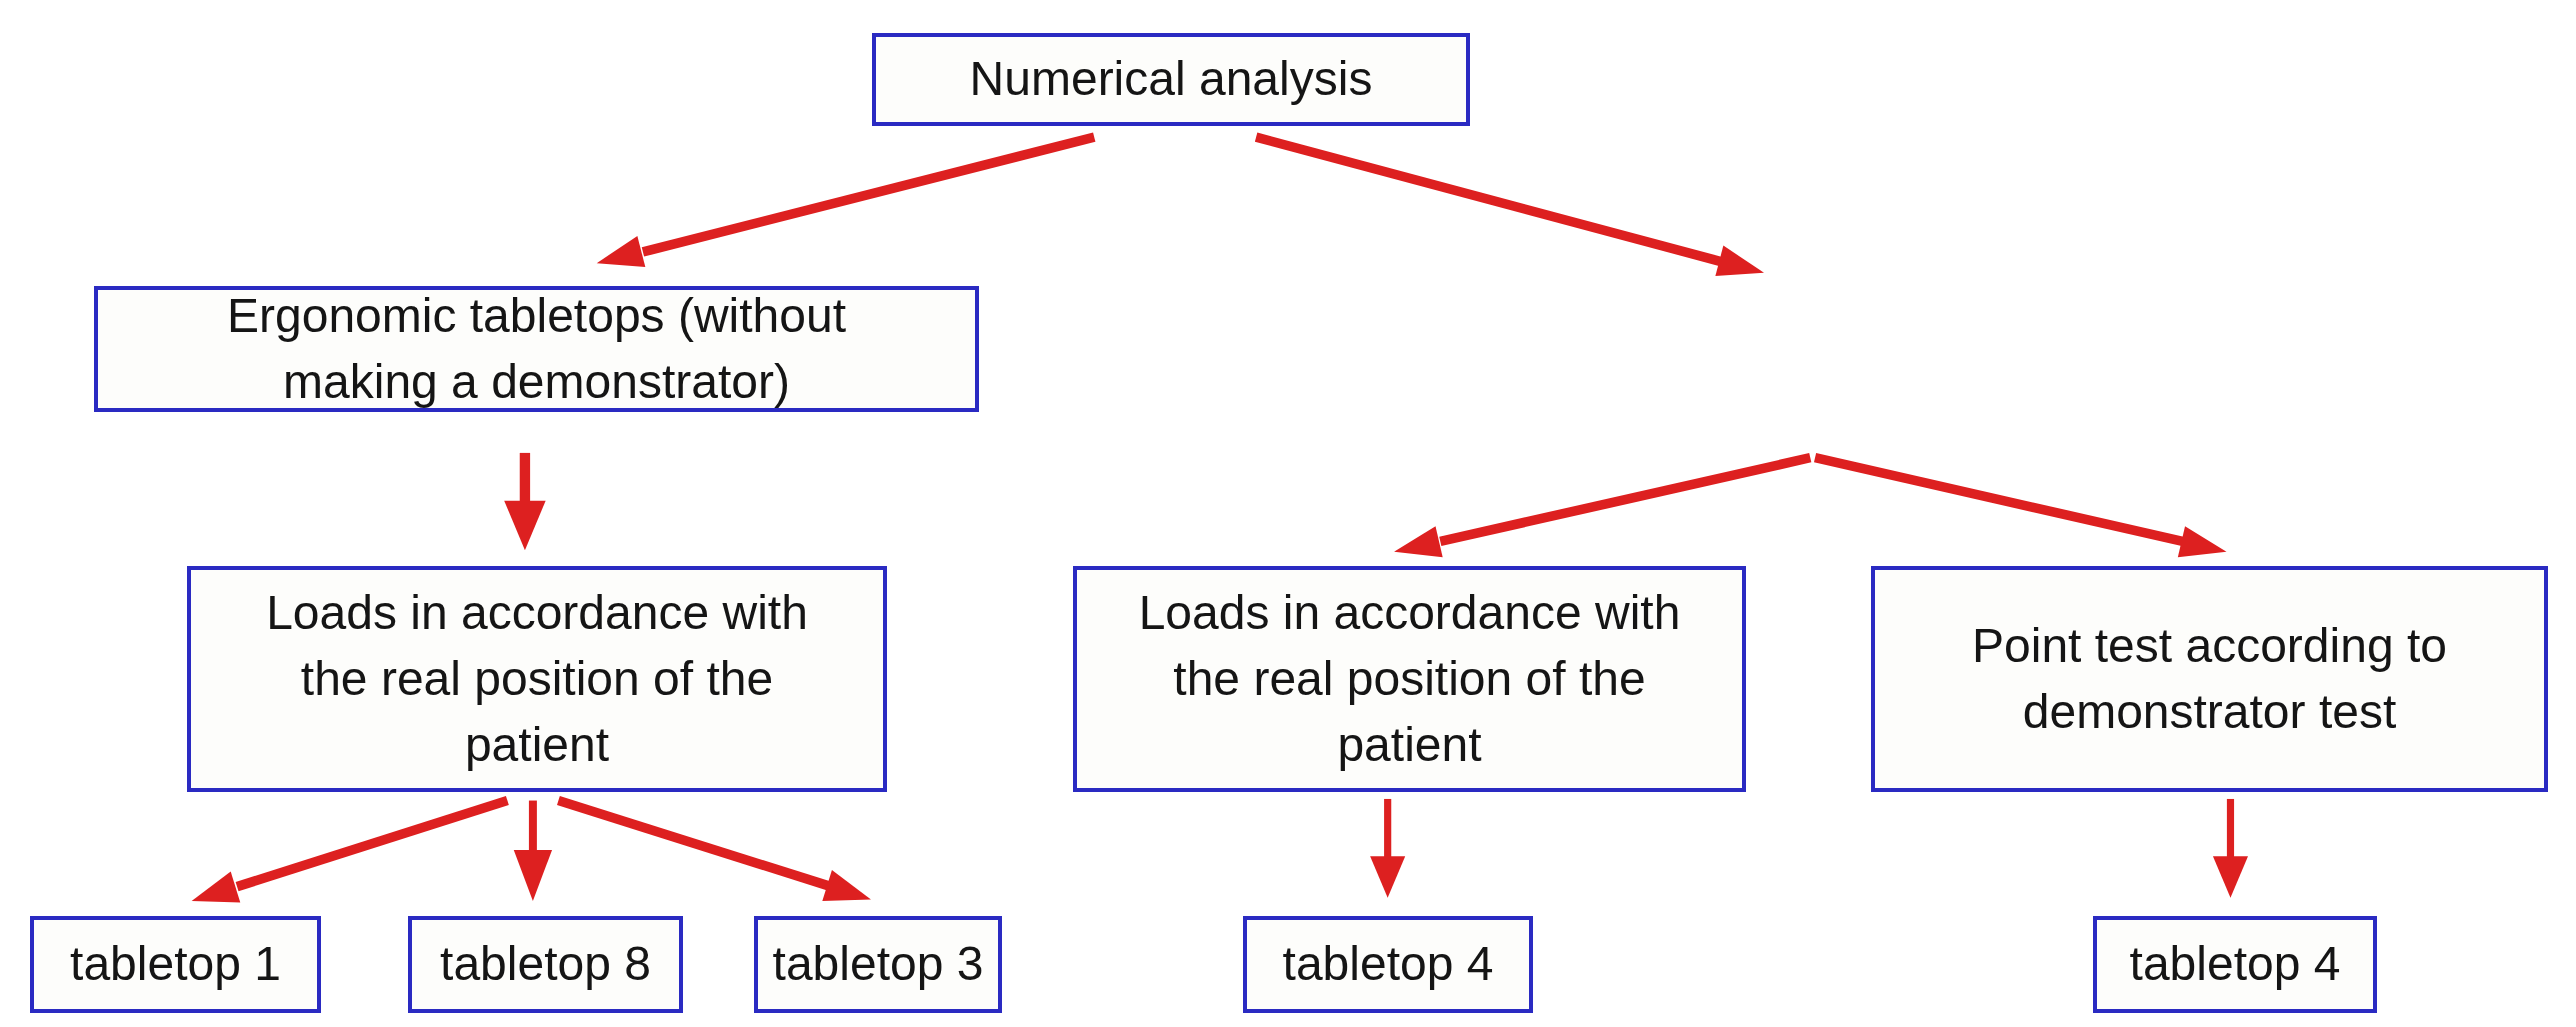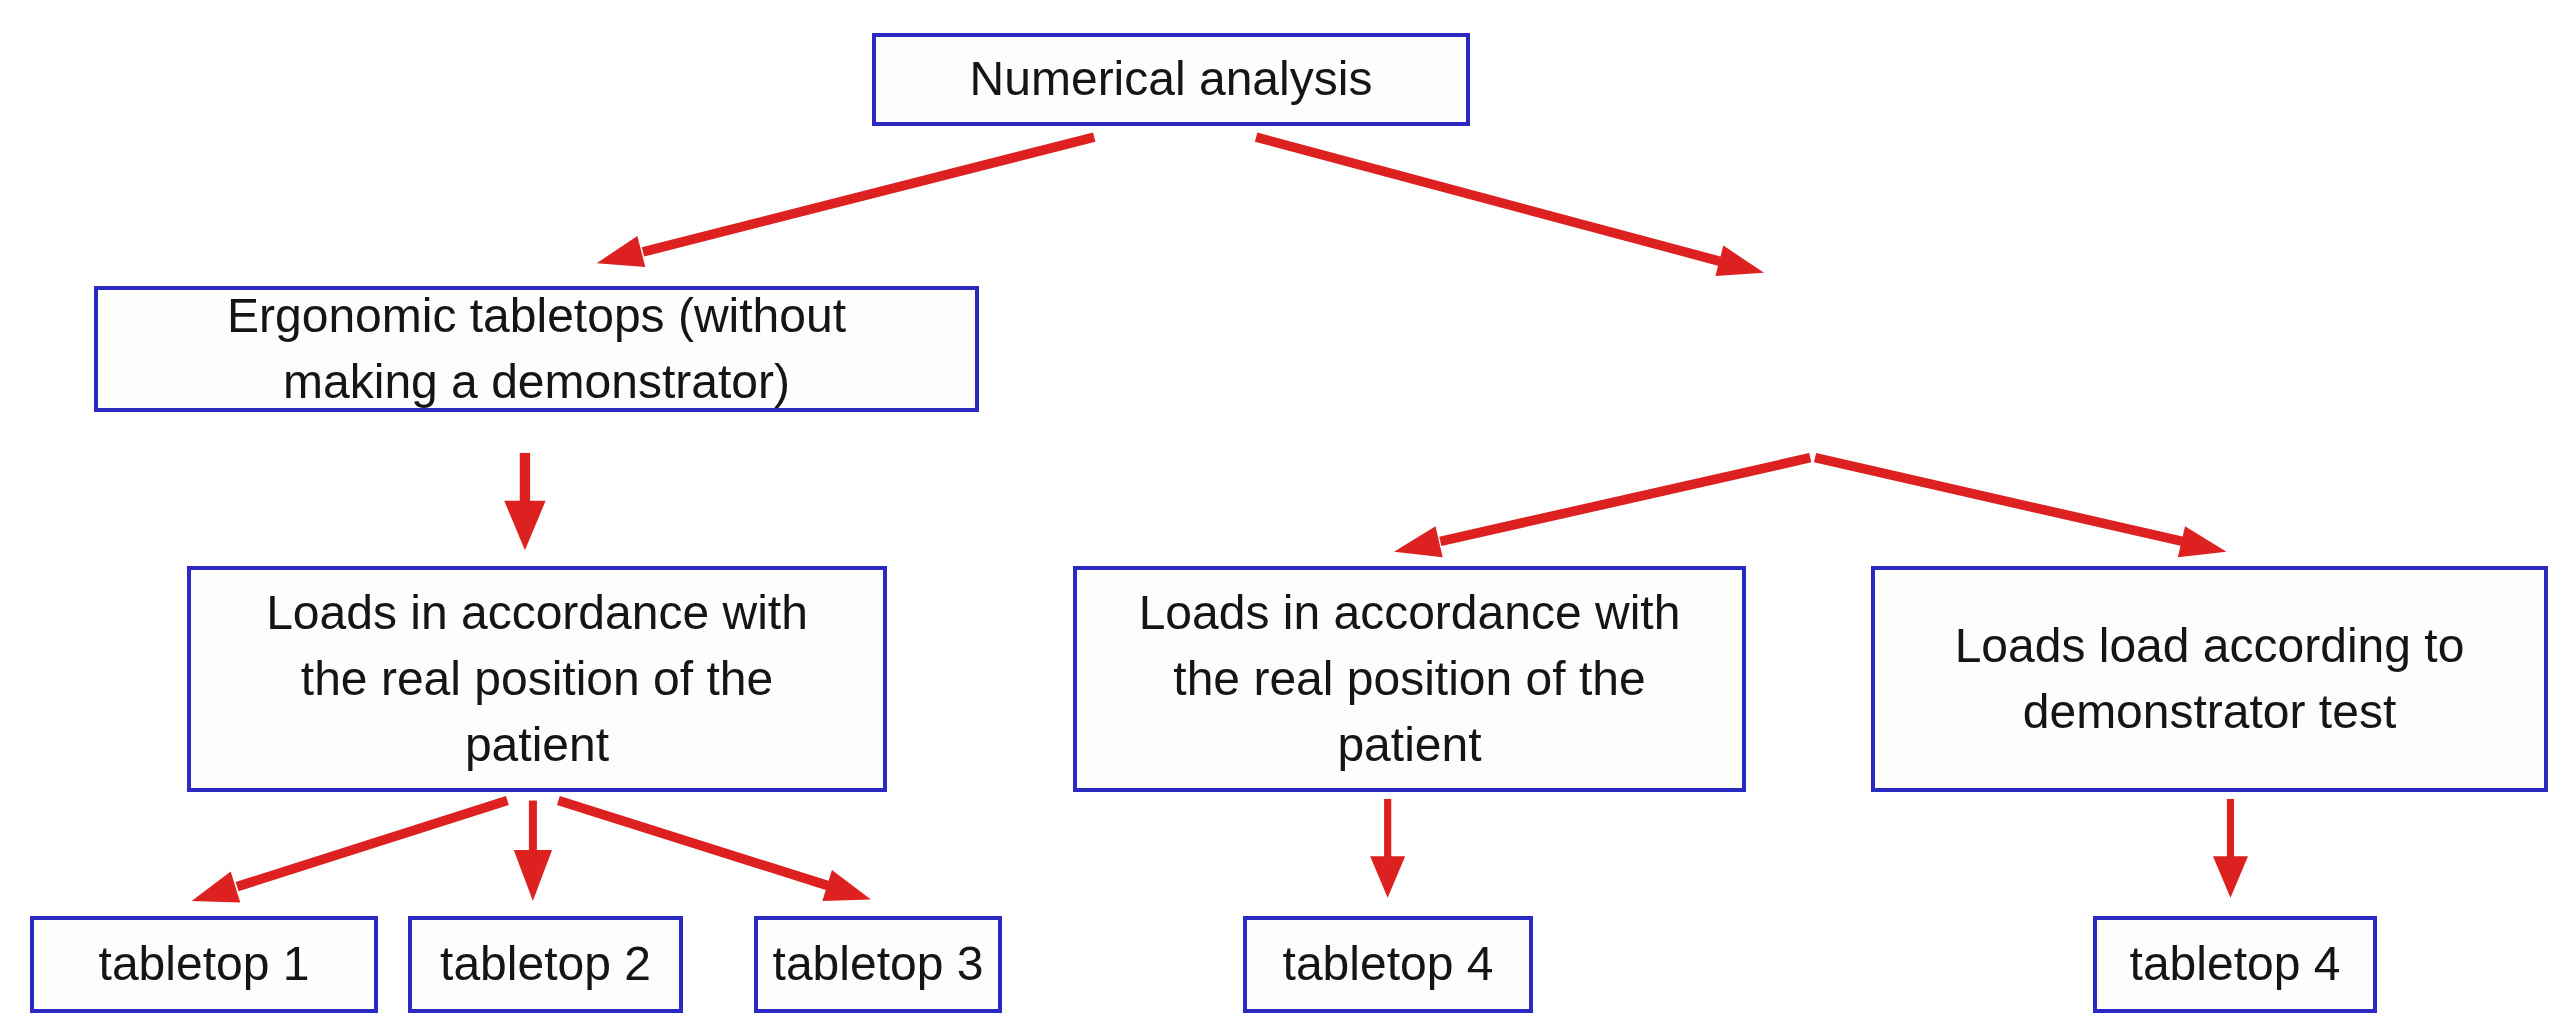--- a/index.html
+++ b/index.html
@@ -43,21 +43,21 @@
     line-height: 1.38;
     white-space: pre-line;
   }
   
   .n-root        { left: 872px; top: 33px;   width: 598px;  height: 93px; }
   .n-ergonomic   { left: 94px;  top: 286px;  width: 885px; height: 126px; }
   .n-rectangular { left: 1367px; top: 286px;  width: 884px; height: 160px; }
   .n-loads-left  { left: 187px;  top: 566px;  width: 700px;  height: 226px; }
   .n-loads-right { left: 1073px; top: 566px;  width: 673px;  height: 226px; }
   .n-pointload   { left: 1871px; top: 566px;  width: 677px;  height: 226px; }
-  .n-t1          { left: 30px;   top: 916px; width: 348px;  height: 97px; }
+  .n-t1          { left: 30px;   top: 916px; width: 291px;  height: 97px; }
   .n-t2          { left: 408px;  top: 916px; width: 275px;  height: 97px; }
   .n-t3          { left: 754px;  top: 916px; width: 248px;  height: 97px; }
   .n-t4a         { left: 1243px; top: 916px; width: 290px;  height: 97px; }
   .n-t4b         { left: 2093px; top: 916px; width: 284px;  height: 97px; }
 </style>
 </head>
 <body>
 
 <div class="canvas">
 
@@ -120,30 +120,30 @@
 patient</span>
   </div>
 
   <div class="node n-loads-right">
     <span>Loads in accordance with
 the real position of the
 patient</span>
   </div>
 
   <div class="node n-pointload">
-    <span>Loads load according to
+    <span>Point test according to
 demonstrator test</span>
   </div>
 
   <div class="node n-t1">
     <span>tabletop 1</span>
   </div>
 
   <div class="node n-t2">
-    <span>tabletop 2</span>
+    <span>tabletop 8</span>
   </div>
 
   <div class="node n-t3">
     <span>tabletop 3</span>
   </div>
 
   <div class="node n-t4a">
     <span>tabletop 4</span>
   </div>
 

